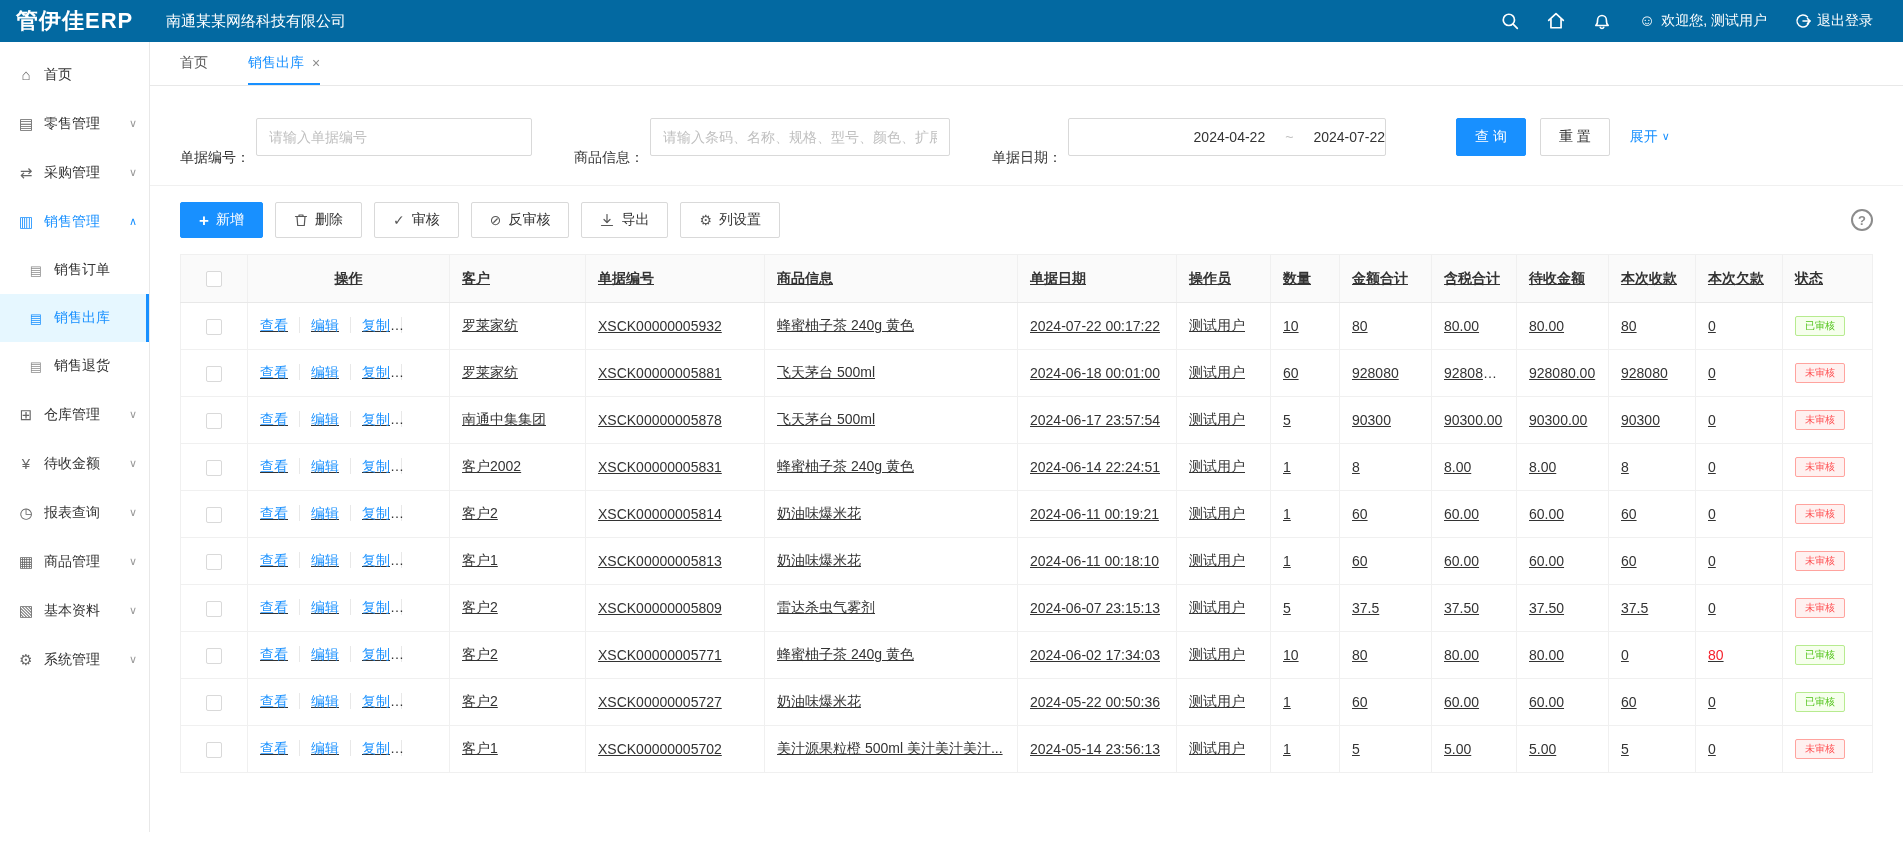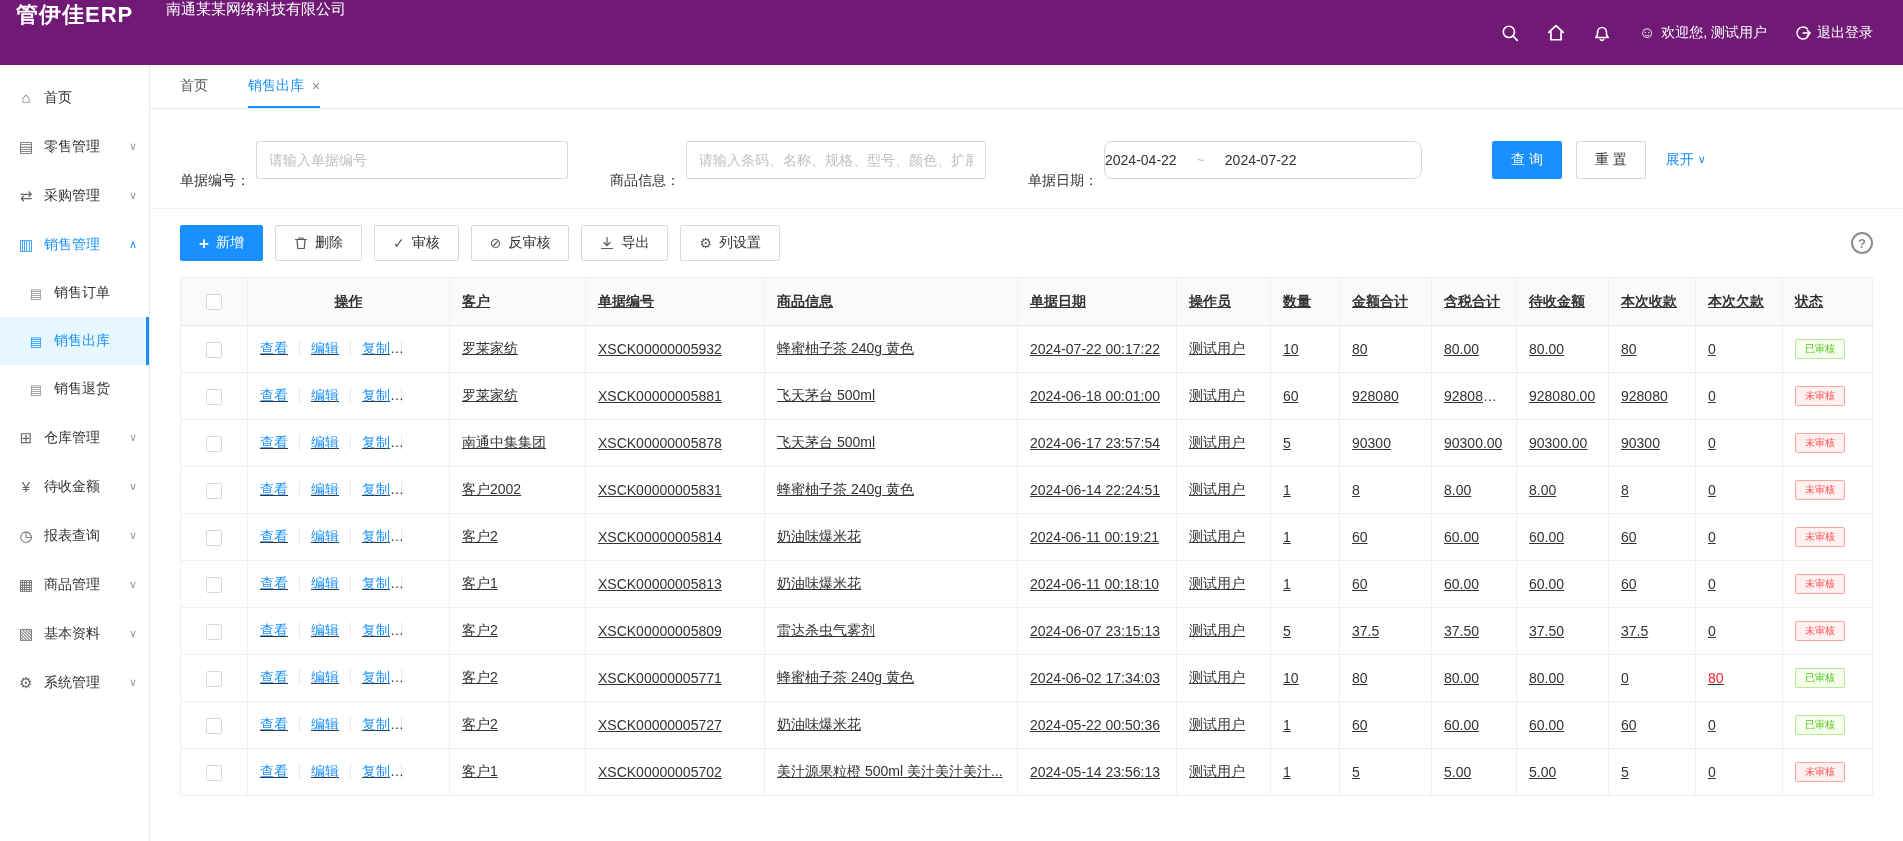--- a/index.html
+++ b/index.html
@@ -1,20 +1,20 @@
 <!DOCTYPE html>
 <html><head>
 <meta charset="utf-8">
 <style>
   * { margin:0; padding:0; box-sizing:border-box; }
   html,body { width:1903px; height:841px; }
   body { font-family:"Liberation Sans","DejaVu Sans",sans-serif; font-size:14px; color:#333; background:#fff; overflow:hidden; }
 
   
-  .topbar { height:65px; background:#701a75; display:flex; color:#fff; }
+  .topbar { height:42px; background:#0369a1; display:flex; align-items:center; color:#fff; }
   .logo { width:150px; font-size:22px; font-weight:bold; padding-left:16px; letter-spacing:1px; white-space:nowrap; }
   .company { font-size:15px; margin-left:16px; }
   .topbar-right { margin-left:auto; display:flex; align-items:center; gap:28px; padding-right:30px; font-size:14px; }
   .tb-icon { display:flex; align-items:center; cursor:pointer; }
   .tb-user,.tb-logout { display:flex; align-items:center; gap:6px; cursor:pointer; white-space:nowrap; }
   .smiley { font-size:16px; line-height:1; }
 
   
   .layout { display:flex; height:790px; }
   .sidebar { width:150px; border-right:1px solid #e8e8e8; padding-top:8px; background:#fff; flex-shrink:0; }
@@ -35,23 +35,23 @@
   .tab { display:flex; align-items:center; gap:8px; color:#595959; cursor:pointer; border-bottom:2px solid transparent; }
   .tab.active { color:#1890ff; border-bottom-color:#1890ff; }
   .tab .close { color:#8c8c8c; font-size:14px; }
 
   
   .filterbar { display:flex; align-items:center; padding:20px 30px 18px; border-bottom:1px solid #f0f0f0; flex-shrink:0; }
   .filter-group { display:flex; align-items:center; margin-right:42px; }
   .f-label { color:#333; margin-right:6px; white-space:nowrap;margin-top:43px; }
   .f-input { height:38px; border:1px solid #d9d9d9; border-radius:2px; padding:0 12px; font-size:14px; color:#333; outline:none; font-family:inherit; }
   .f-input::placeholder { color:#bfbfbf; }
-  .w-bill { width:312px; }
+  .w-bill { width:276px; }
   .w-product { width:300px; }
-  .date-range { width:318px; height:38px; border:1px solid #d9d9d9; border-radius:8px; display:flex; align-items:center; justify-content:flex-start; gap:20px; color:#333; cursor:pointer; }
+  .date-range { width:318px; height:38px; border:1px solid #d9d9d9; border-radius:2px; display:flex; align-items:center; justify-content:flex-end; gap:20px; color:#333; cursor:pointer; }
   .date-sep { color:#bfbfbf; }
   .btn { height:38px; padding:0 18px; background:#fff; border:1px solid #d9d9d9; border-radius:2px; font-size:14px; color:#333; display:inline-flex; align-items:center; gap:7px; cursor:pointer; font-family:inherit; white-space:nowrap; }
   .btn-primary { background:#1890ff; border-color:#1890ff; color:#fff; }
   .search-btn { margin-left:28px; }
   .reset-btn { margin-left:14px; }
   .expand-link { margin-left:20px; color:#1890ff; cursor:pointer; display:flex; align-items:center; gap:4px; text-decoration:none; }
   .expand-link .chev { font-size:11px; }
 
   
   .toolbar { display:flex; align-items:center; gap:12px; padding:16px 30px; flex-shrink:0; }

